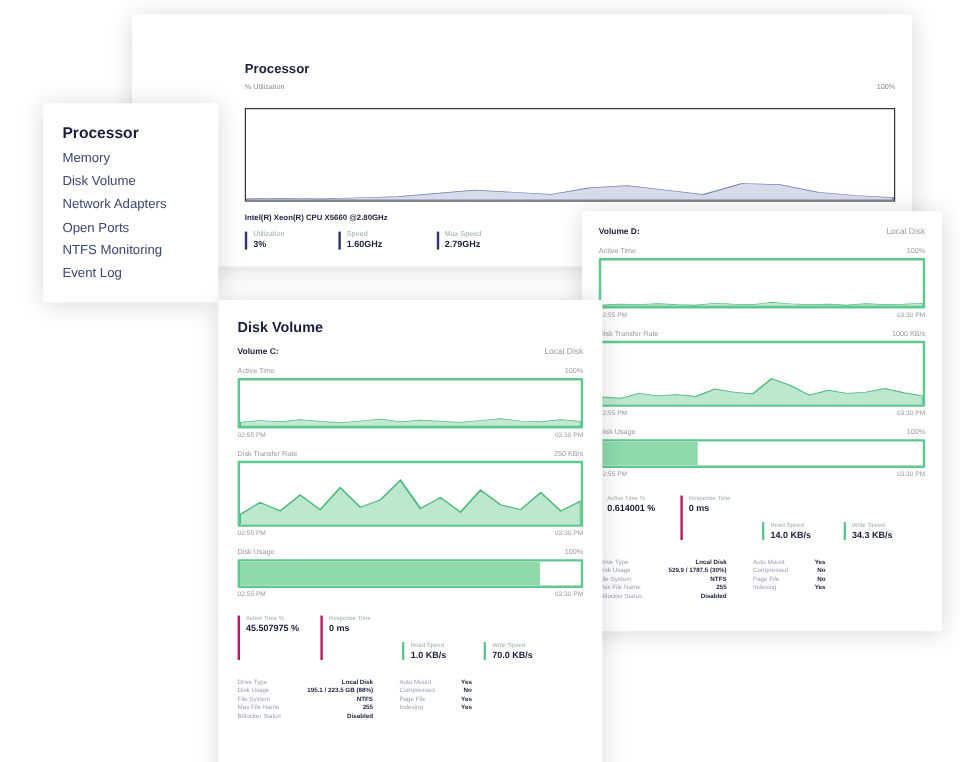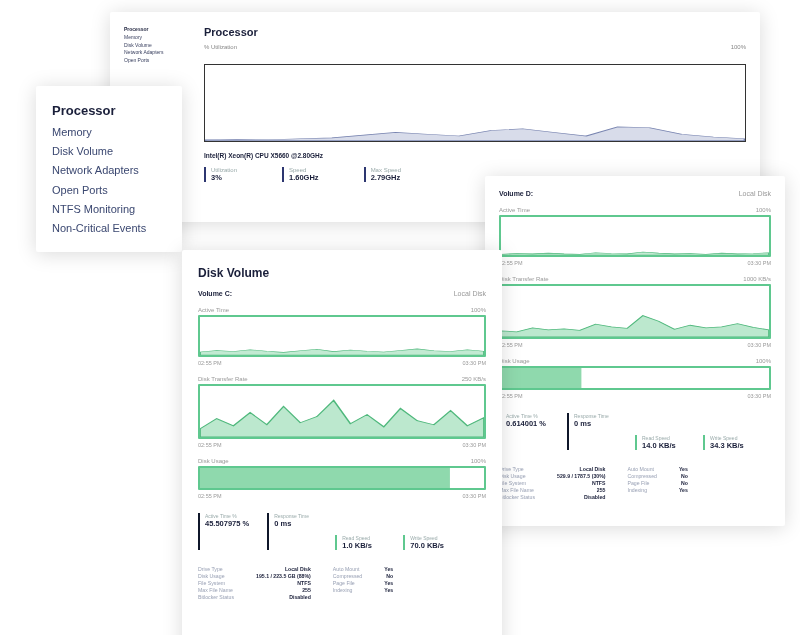--- a/index.html
+++ b/index.html
@@ -10,20 +10,21 @@
     position: relative;
     overflow: hidden;
     color: #1a1f3a;
   }
 
   .panel {
     position: absolute;
     background: #fff;
     box-shadow: 0 2px 20px rgba(0,0,0,.15);
     border-radius: 2px;
+    align-items: flex-end;
   }
 
   
   .panel.proc { left: 110px; top: 12px; width: 650px; height: 210px; padding: 14px; display:flex; }
   .proc-nav { width: 70px; font-size: 5px; color: #3a4160; line-height: 1.55; }
   .proc-nav .active { font-weight: 700; color:#1a1f3a; }
   .proc-body { flex:1; padding-left:10px; }
   .proc-body h2 { font-size: 11px; font-weight:700; margin-bottom:6px;}
   .proc-chart { border:1px solid #333; height: 78px; margin-top:14px; position:relative; }
   .proc-chart svg{position:absolute;bottom:0;left:0;width:100%;height:60%;}
@@ -49,21 +50,21 @@
   .vol-head .type{color:#999;}
 
   .metric{font-size:6px;color:#999;display:flex;justify-content:space-between;margin-top:10px;margin-bottom:2px;}
   .green-box{border:2px solid #5fc88f;height:42px;position:relative;border-radius:1px;overflow:hidden; background:#fff;}
   .green-box.tall{height:55px;}
   .green-box.usage{height:24px;}
   .green-box svg{position:absolute;bottom:0;left:0;width:100%;height:100%;}
   .time-row{display:flex;justify-content:space-between;font-size:5.5px;color:#999;margin-top:3px;}
 
   .kpis{display:flex;gap:18px;margin-top:14px;}
-  .kpi{border-left:2px solid #0f172a;padding-left:5px;min-width:50px;}
+  .kpi{border-left:2px solid #be185d;padding-left:5px;min-width:50px;}
   .kpi.green{border-left-color:#5fc88f;margin-top:22px;}
   .kpi .klabel{font-size:5px;color:#9aa;}
   .kpi .kval{font-size:7.5px;font-weight:800;color:#1a1f3a;}
 
   .detail-grid{display:flex;gap:22px;margin-top:16px;font-size:5.2px;color:#7a8;}
   .dg-col{display:flex;flex-direction:column;gap:1px;}
   .dg-col.labels{color:#98a0b4;}
   .dg-col.vals{color:#1a1f3a;font-weight:700;text-align:right;}
 </style>
 </head>
@@ -203,21 +204,21 @@
 </div>
 
 <div class="panel bigside">
   <div id="big-side">
       <div class="item active">Processor</div>
       <div class="item">Memory</div>
       <div class="item">Disk Volume</div>
       <div class="item">Network Adapters</div>
       <div class="item">Open Ports</div>
       <div class="item">NTFS Monitoring</div>
-      <div class="item">Non-Critical Events</div>
+      <div class="item">Event Log</div>
     </div>
 </div>
 
 <div class="panel diskC dv">
   <h2>Disk Volume</h2>
   <div class="vol-head">
     <span class="name">Volume C:</span>
     <span class="type">Local Disk</span>
   </div>
 

